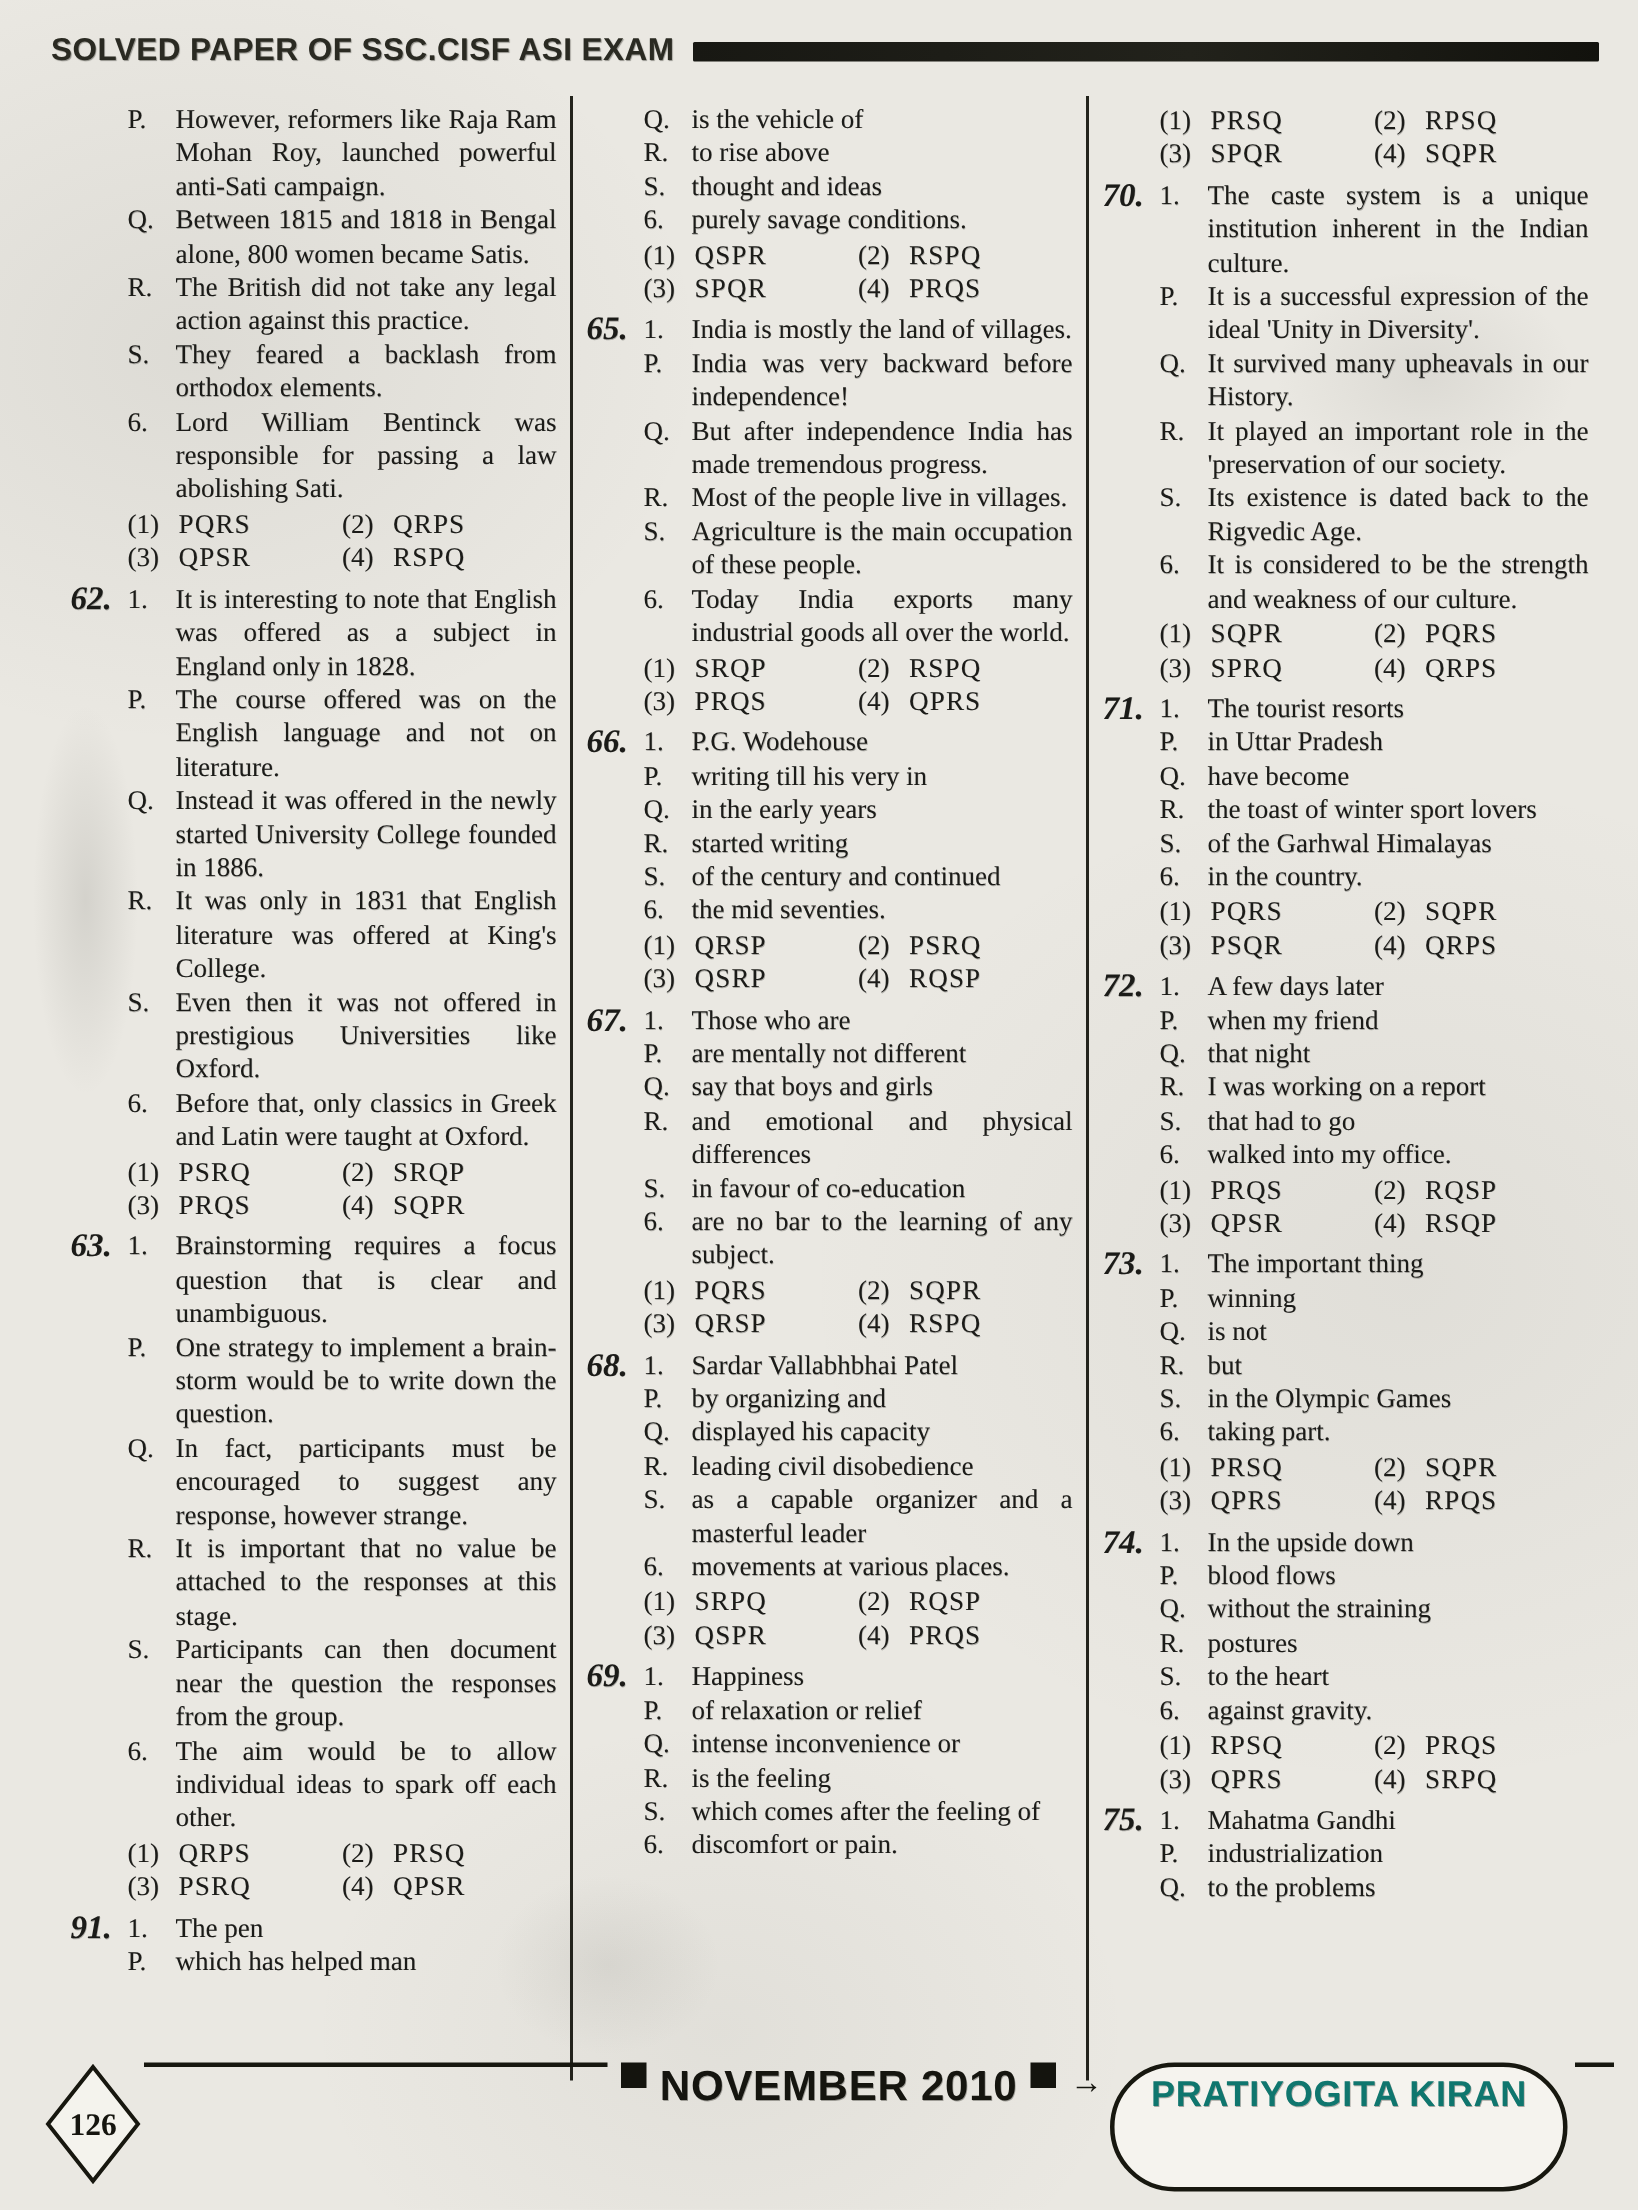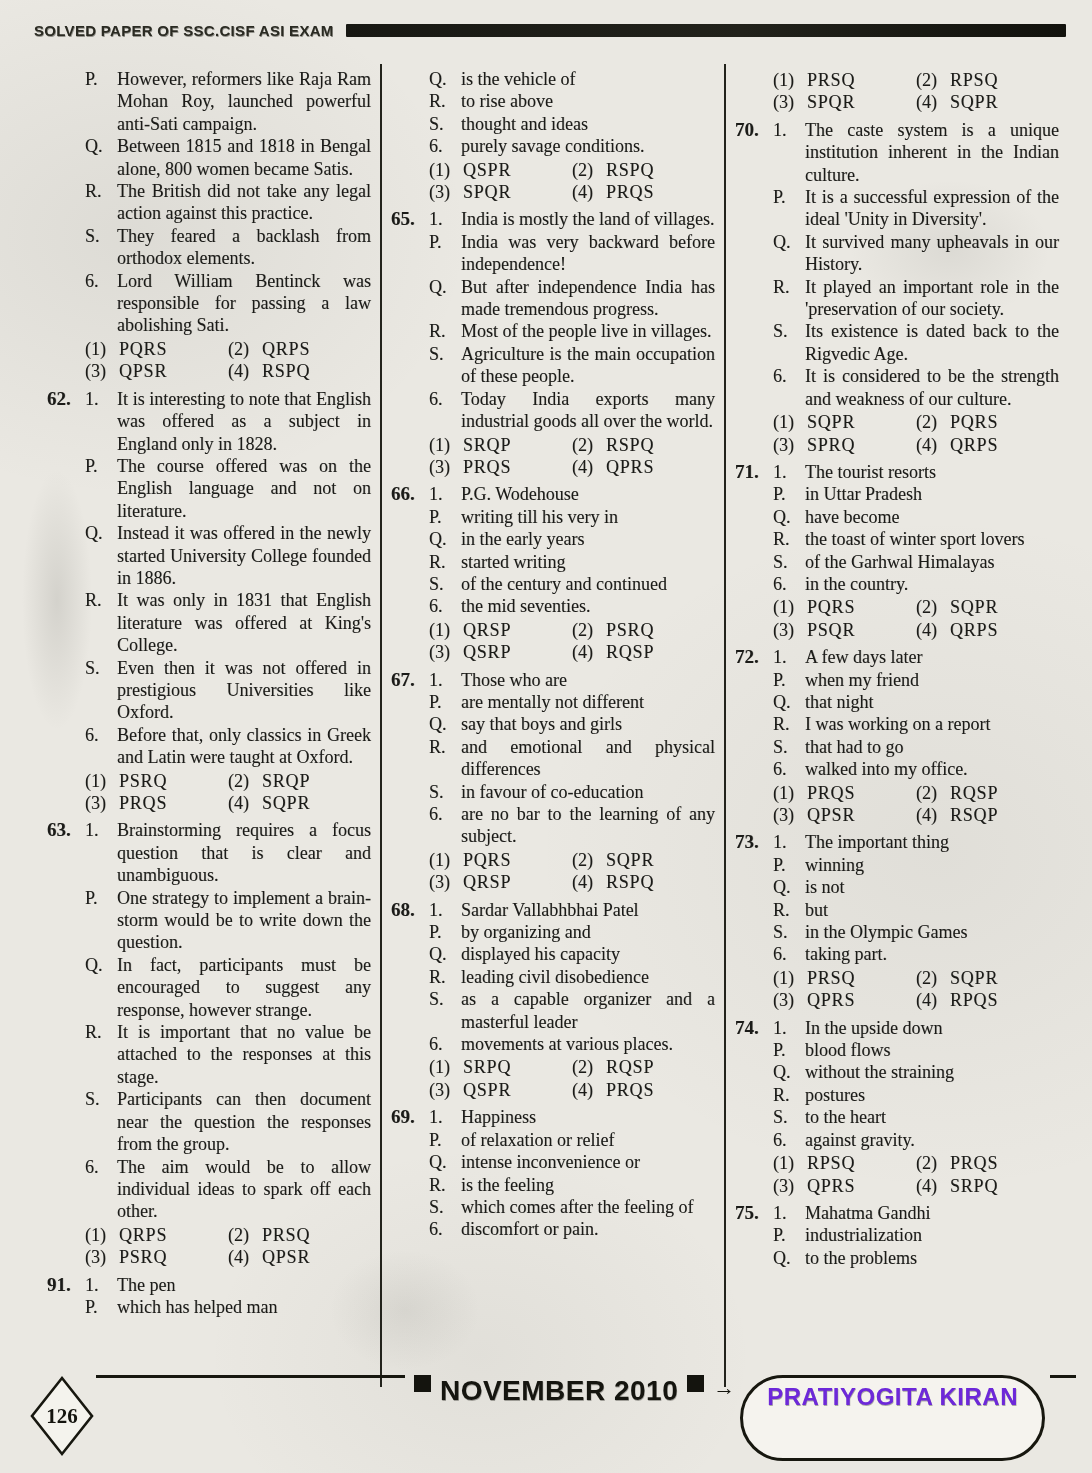--- a/index.html
+++ b/index.html
@@ -16,36 +16,36 @@
   .smudge { position:absolute; pointer-events:none; }
   .smudge-1 { left:22px; top:470px; width:70px; height:260px;
     background:radial-gradient(closest-side, rgba(95,95,88,0.16), transparent); }
   .smudge-2 { left:850px; top:180px; width:200px; height:140px;
     background:radial-gradient(closest-side, rgba(95,95,88,0.10), transparent); }
   .smudge-3 { left:330px; top:1250px; width:150px; height:120px;
     background:radial-gradient(closest-side, rgba(95,95,88,0.10), transparent); }
 
   .header { position:absolute; top:22px; left:34px; right:26px; display:flex; align-items:center; }
   .header-title {
-    font-family:"Liberation Sans", sans-serif; font-weight:700; font-size:15px;
+    font-family:"Liberation Sans", sans-serif; font-weight:700; font-size:21px;
     letter-spacing:0.3px; color:#2a2a22; white-space:nowrap;
     text-shadow:0.6px 0.6px 0.6px rgba(45,45,38,0.45);
   }
   .header-bar { flex:1; height:13px; margin-left:12px;
     background:linear-gradient(90deg,#181813,#22221b 55%,#12120d); border-radius:1px; }
 
   .page-body { position:absolute; top:64px; left:38px; right:24px; bottom:86px; display:flex; }
   .column { flex:1 1 0; min-width:0; padding:4px 9px 0; overflow:hidden;
     font-size:18px; line-height:22.4px;
     text-shadow:0.4px 0.4px 0 rgba(30,30,26,0.30);
   }
   .column + .column { border-left:2.5px solid #23231c; }
 
   .q { display:flex; margin-bottom:5px; }
-  .qnum { width:38px; flex:none; font-weight:700; font-size:19px; }
+  .qnum { width:38px; flex:none; font-weight:700; font-size:22px;font-style:italic; }
   .qbody { flex:1; min-width:0; }
   .item { display:flex; }
   .ilabel { width:32px; flex:none; }
   .itext { flex:1; min-width:0; text-align:justify; }
   .opts { display:grid; grid-template-columns:1fr 1fr; margin-top:1px; }
   .opt { display:flex; }
   .onum { width:34px; flex:none; }
   .oval { letter-spacing:0.8px; }
 
   .footer { position:absolute; left:0; right:0; bottom:12px; height:86px;
@@ -54,21 +54,21 @@
   .diamond-num { font-family:"Liberation Serif", serif; font-weight:700; }
   .footer-line { flex:1; height:3px; background:#17170f; }
   .footer-sq { width:17px; height:17px; background:#14140e; flex:none; margin:0 9px; }
   .footer-issue { font-family:"Liberation Sans", sans-serif; font-weight:700; font-size:28px;
     letter-spacing:0.5px; color:#15150f; white-space:nowrap;
     text-shadow:0.5px 0.5px 0 rgba(25,25,20,0.35); }
   .footer-arrow { font-family:"Liberation Sans", sans-serif; font-weight:700; font-size:22px;
     color:#15150f; margin-right:5px; flex:none; }
   .brand-capsule { flex:none; border:3px solid #17170f; border-radius:999px;
     padding:5px 24px 7px; font-family:"Liberation Sans", sans-serif; font-weight:700;
-    font-size:24px; letter-spacing:0.5px; color:#6d28d9; white-space:nowrap;
+    font-size:24px; letter-spacing:0.5px; color:#0f766e; white-space:nowrap;
     background:rgba(250,249,244,0.65);
     text-shadow:0.5px 0.5px 0 rgba(25,25,20,0.35); }
   .footer-tail { width:26px; height:3px; background:#17170f; flex:none; margin-left:5px; }
 </style>
 </head>
 <body>
 
 <div class="smudge smudge-1"></div>
 <div class="smudge smudge-2"></div>
 <div class="smudge smudge-3"></div>

